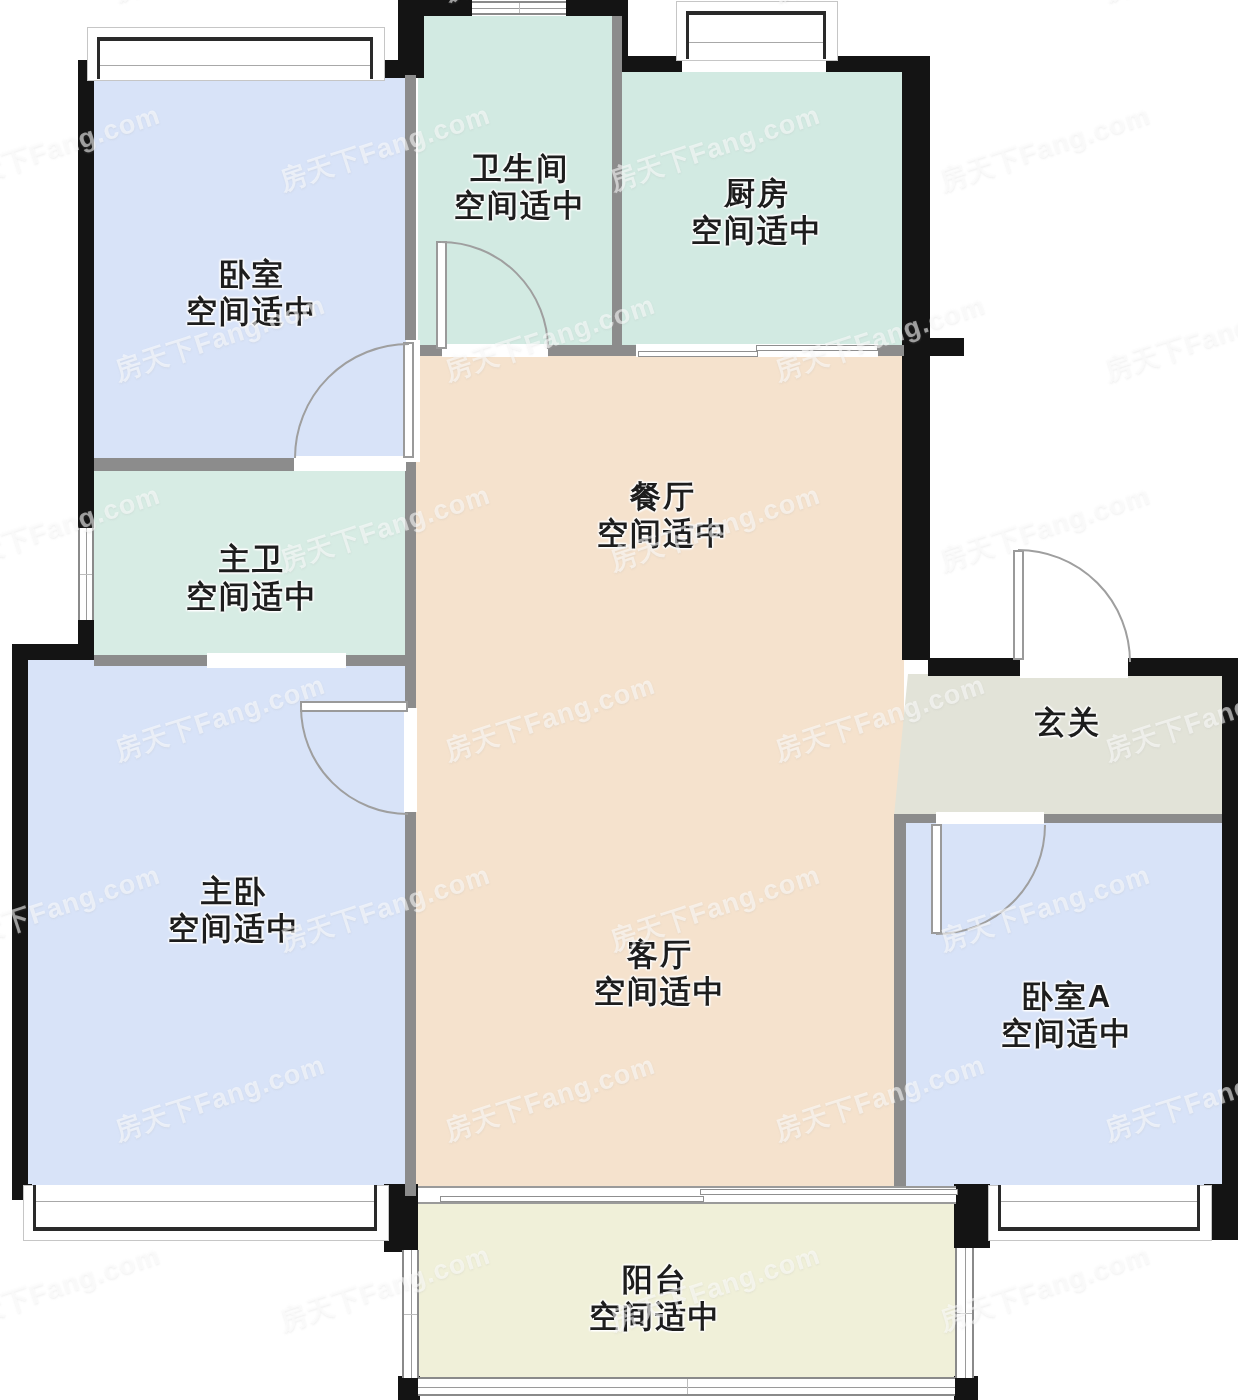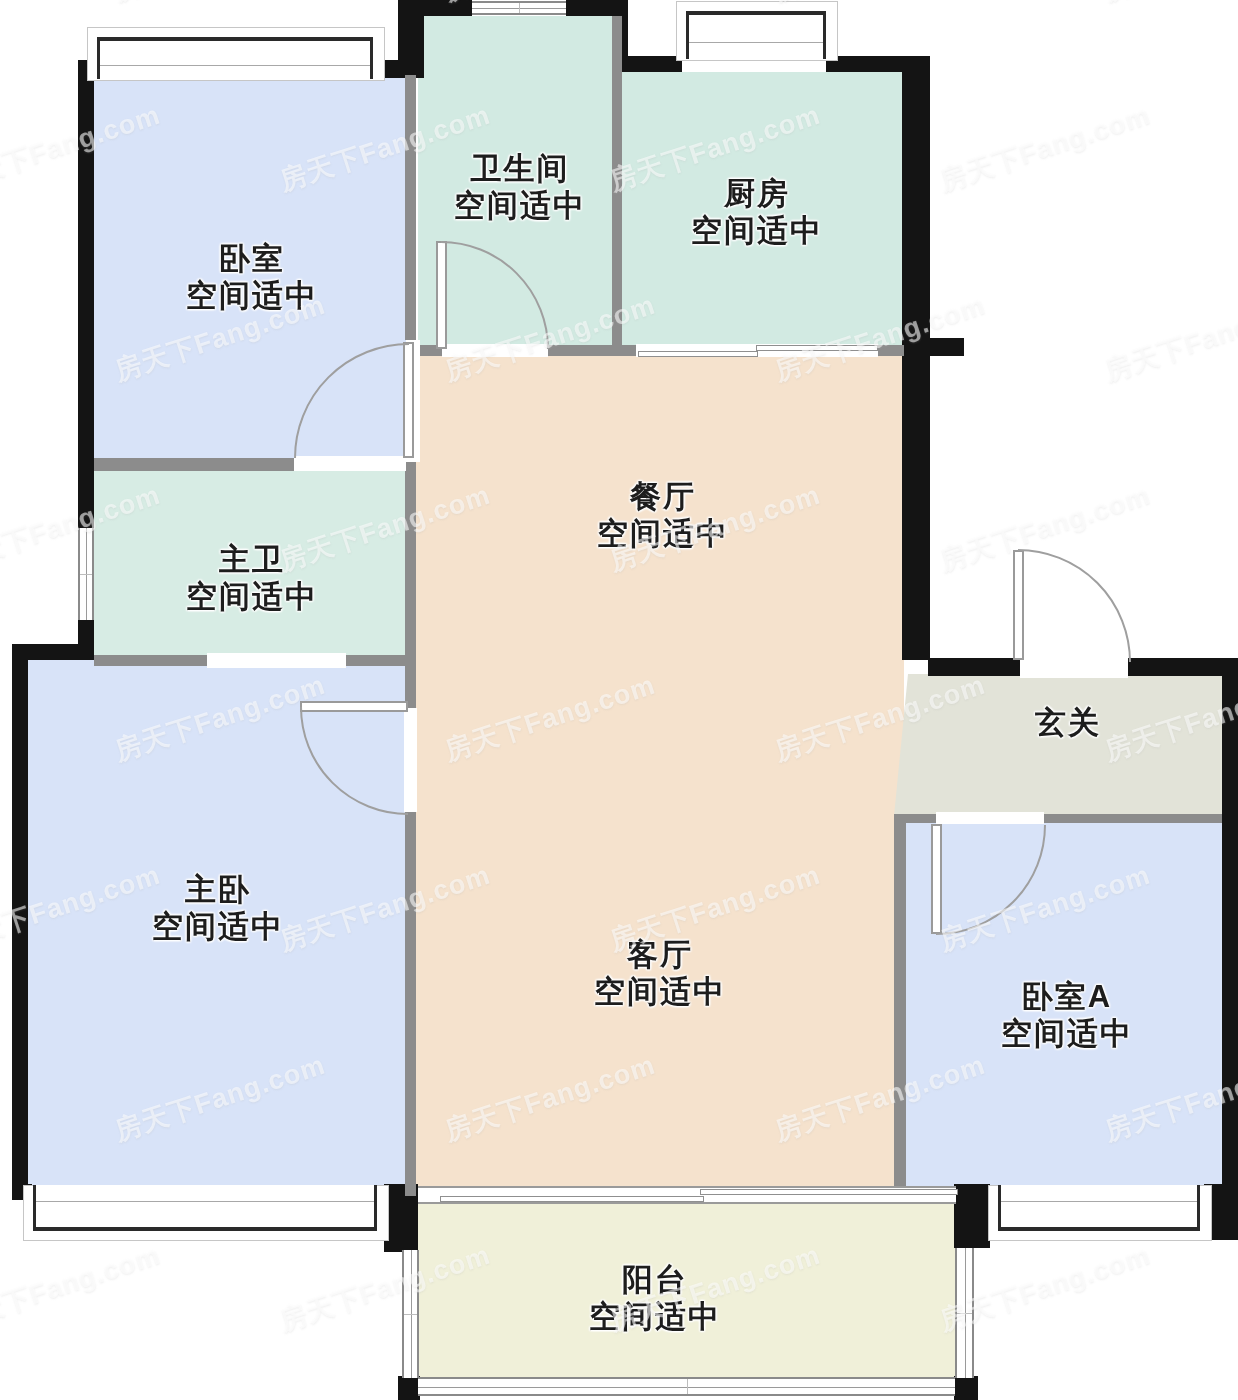--- a/index.html
+++ b/index.html
@@ -141,41 +141,41 @@
   <div class="leaf" style="left:931px;top:824px;width:11px;height:110px;"></div>
 
   <svg id="arcs" width="1238" height="1400" viewBox="0 0 1238 1400">
     <path d="M 409 344 A 114 114 0 0 0 295 458" fill="none" stroke="#9f9f9f" stroke-width="2"></path>
     <path d="M 441 242 A 107 107 0 0 1 548 349" fill="none" stroke="#9f9f9f" stroke-width="2"></path>
     <path d="M 301 707 A 107 107 0 0 0 408 814" fill="none" stroke="#9f9f9f" stroke-width="2"></path>
     <path d="M 1018 550 A 112 112 0 0 1 1130 662" fill="none" stroke="#9f9f9f" stroke-width="2"></path>
     <path d="M 1045 825 A 109 109 0 0 1 936 934" fill="none" stroke="#9f9f9f" stroke-width="2"></path>
   </svg>
 
-  <div class="room-label" style="left:252px;top:240px;">
+  <div class="room-label" style="left:252px;top:256px;">
     <div>卧室</div>
     <div>空间适中</div>
   </div>
   <div class="room-label" style="left:520px;top:150px;">
     <div>卫生间</div>
     <div>空间适中</div>
   </div>
   <div class="room-label" style="left:757px;top:175px;">
     <div>厨房</div>
     <div>空间适中</div>
   </div>
   <div class="room-label" style="left:663px;top:478px;">
     <div>餐厅</div>
     <div>空间适中</div>
   </div>
   <div class="room-label" style="left:252px;top:541px;">
     <div>主卫</div>
     <div>空间适中</div>
   </div>
-  <div class="room-label" style="left:218px;top:873px;font-family:Liberation Mono, monospace;">
+  <div class="room-label" style="left:234px;top:873px;">
     <div>主卧</div>
     <div>空间适中</div>
   </div>
   <div class="room-label" style="left:660px;top:936px;">
     <div>客厅</div>
     <div>空间适中</div>
   </div>
   <div class="room-label" style="left:1068px;top:704px;">
     <div>玄关</div>
   </div>

